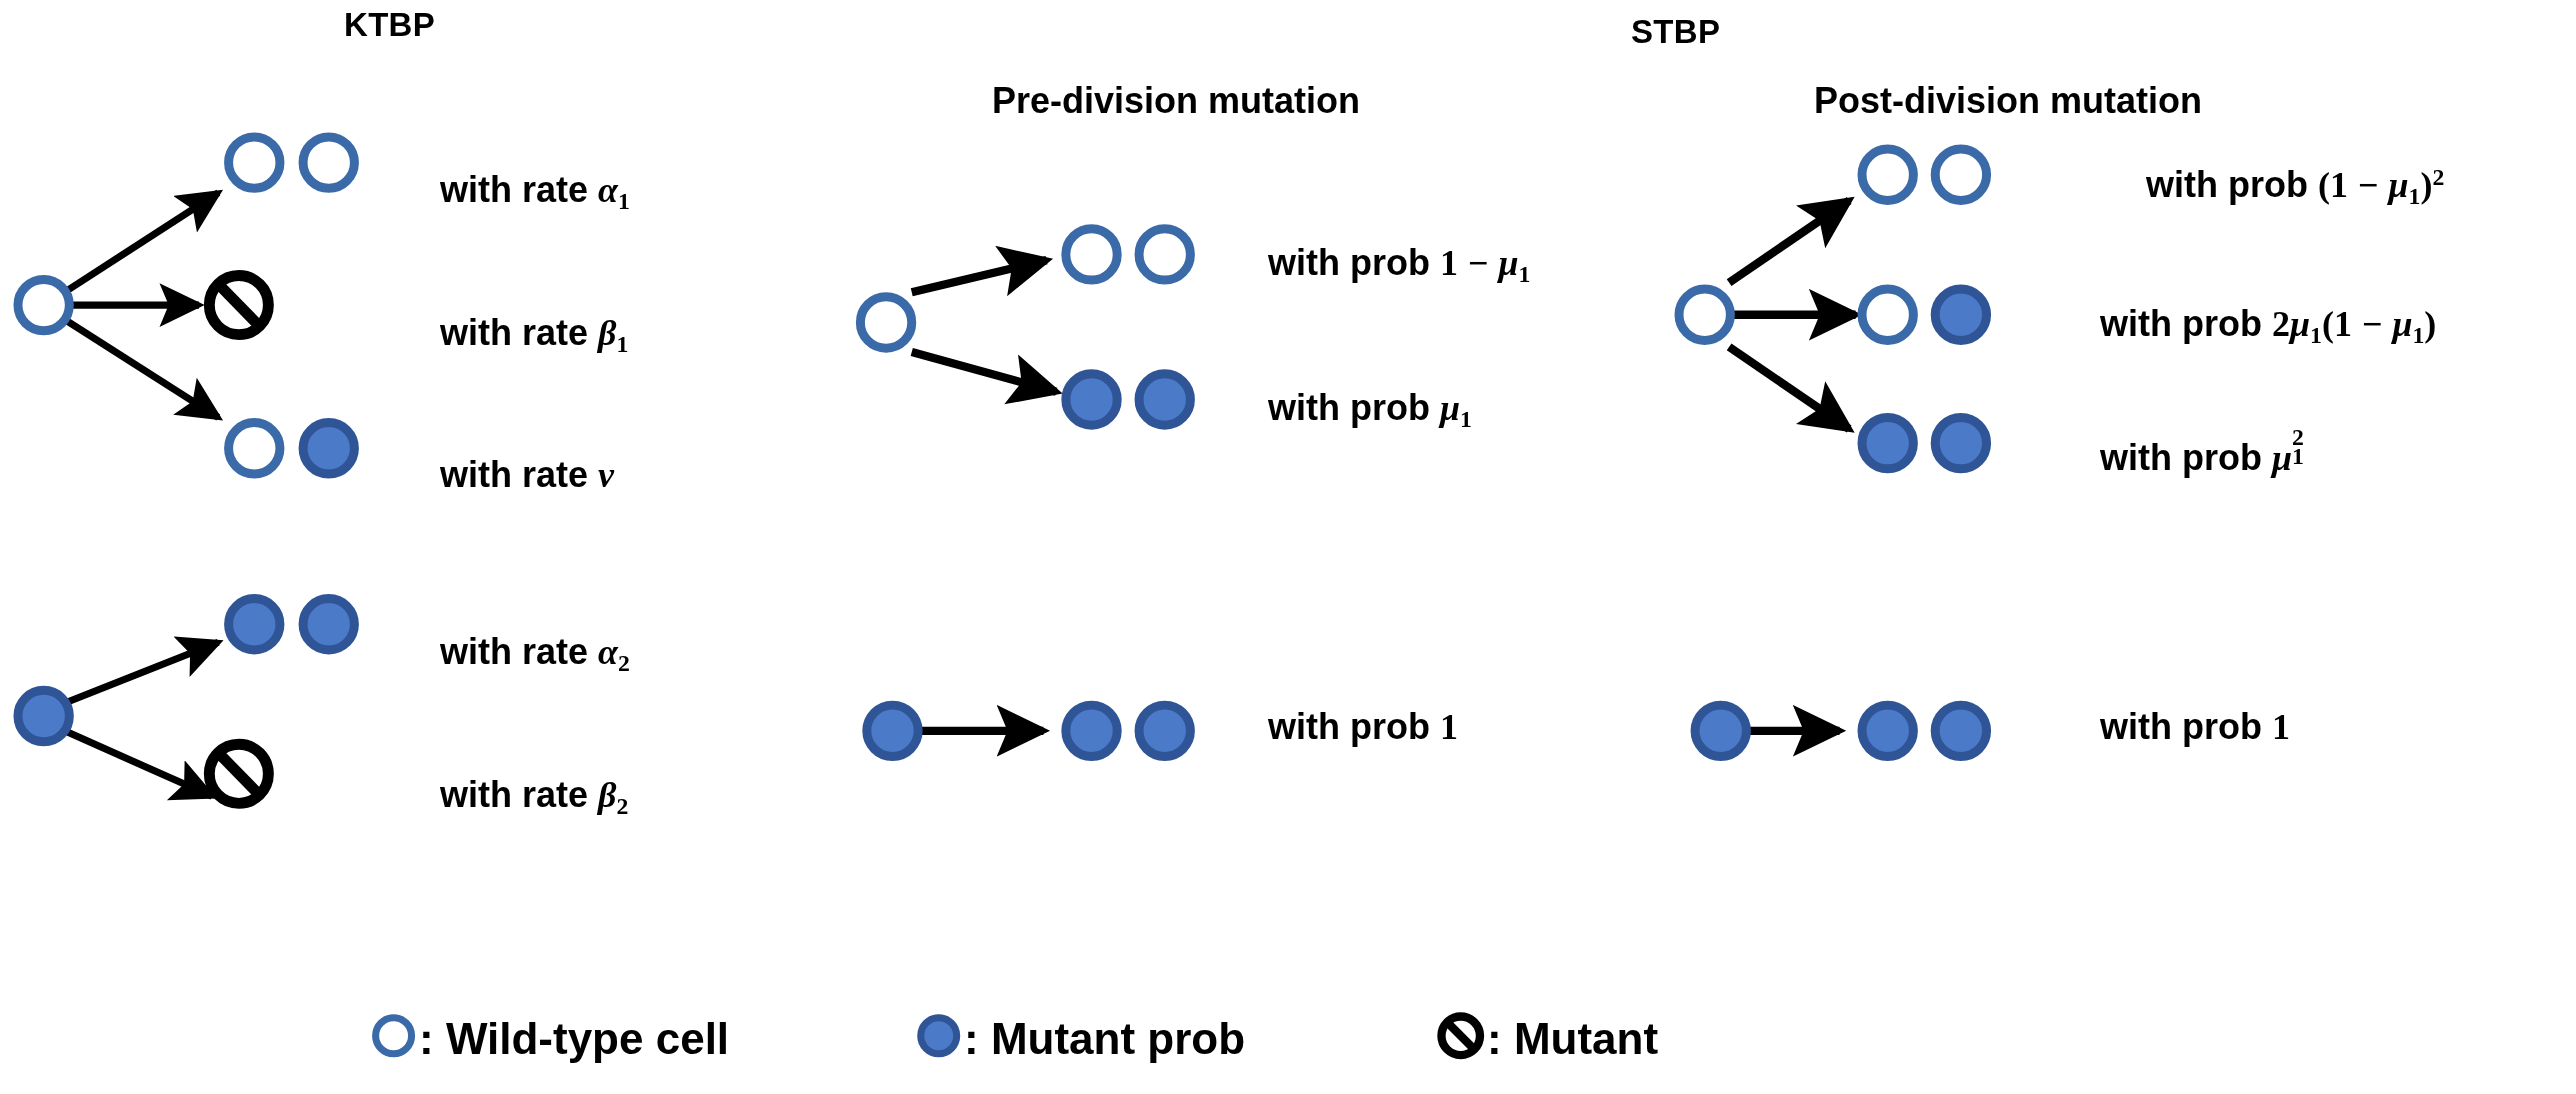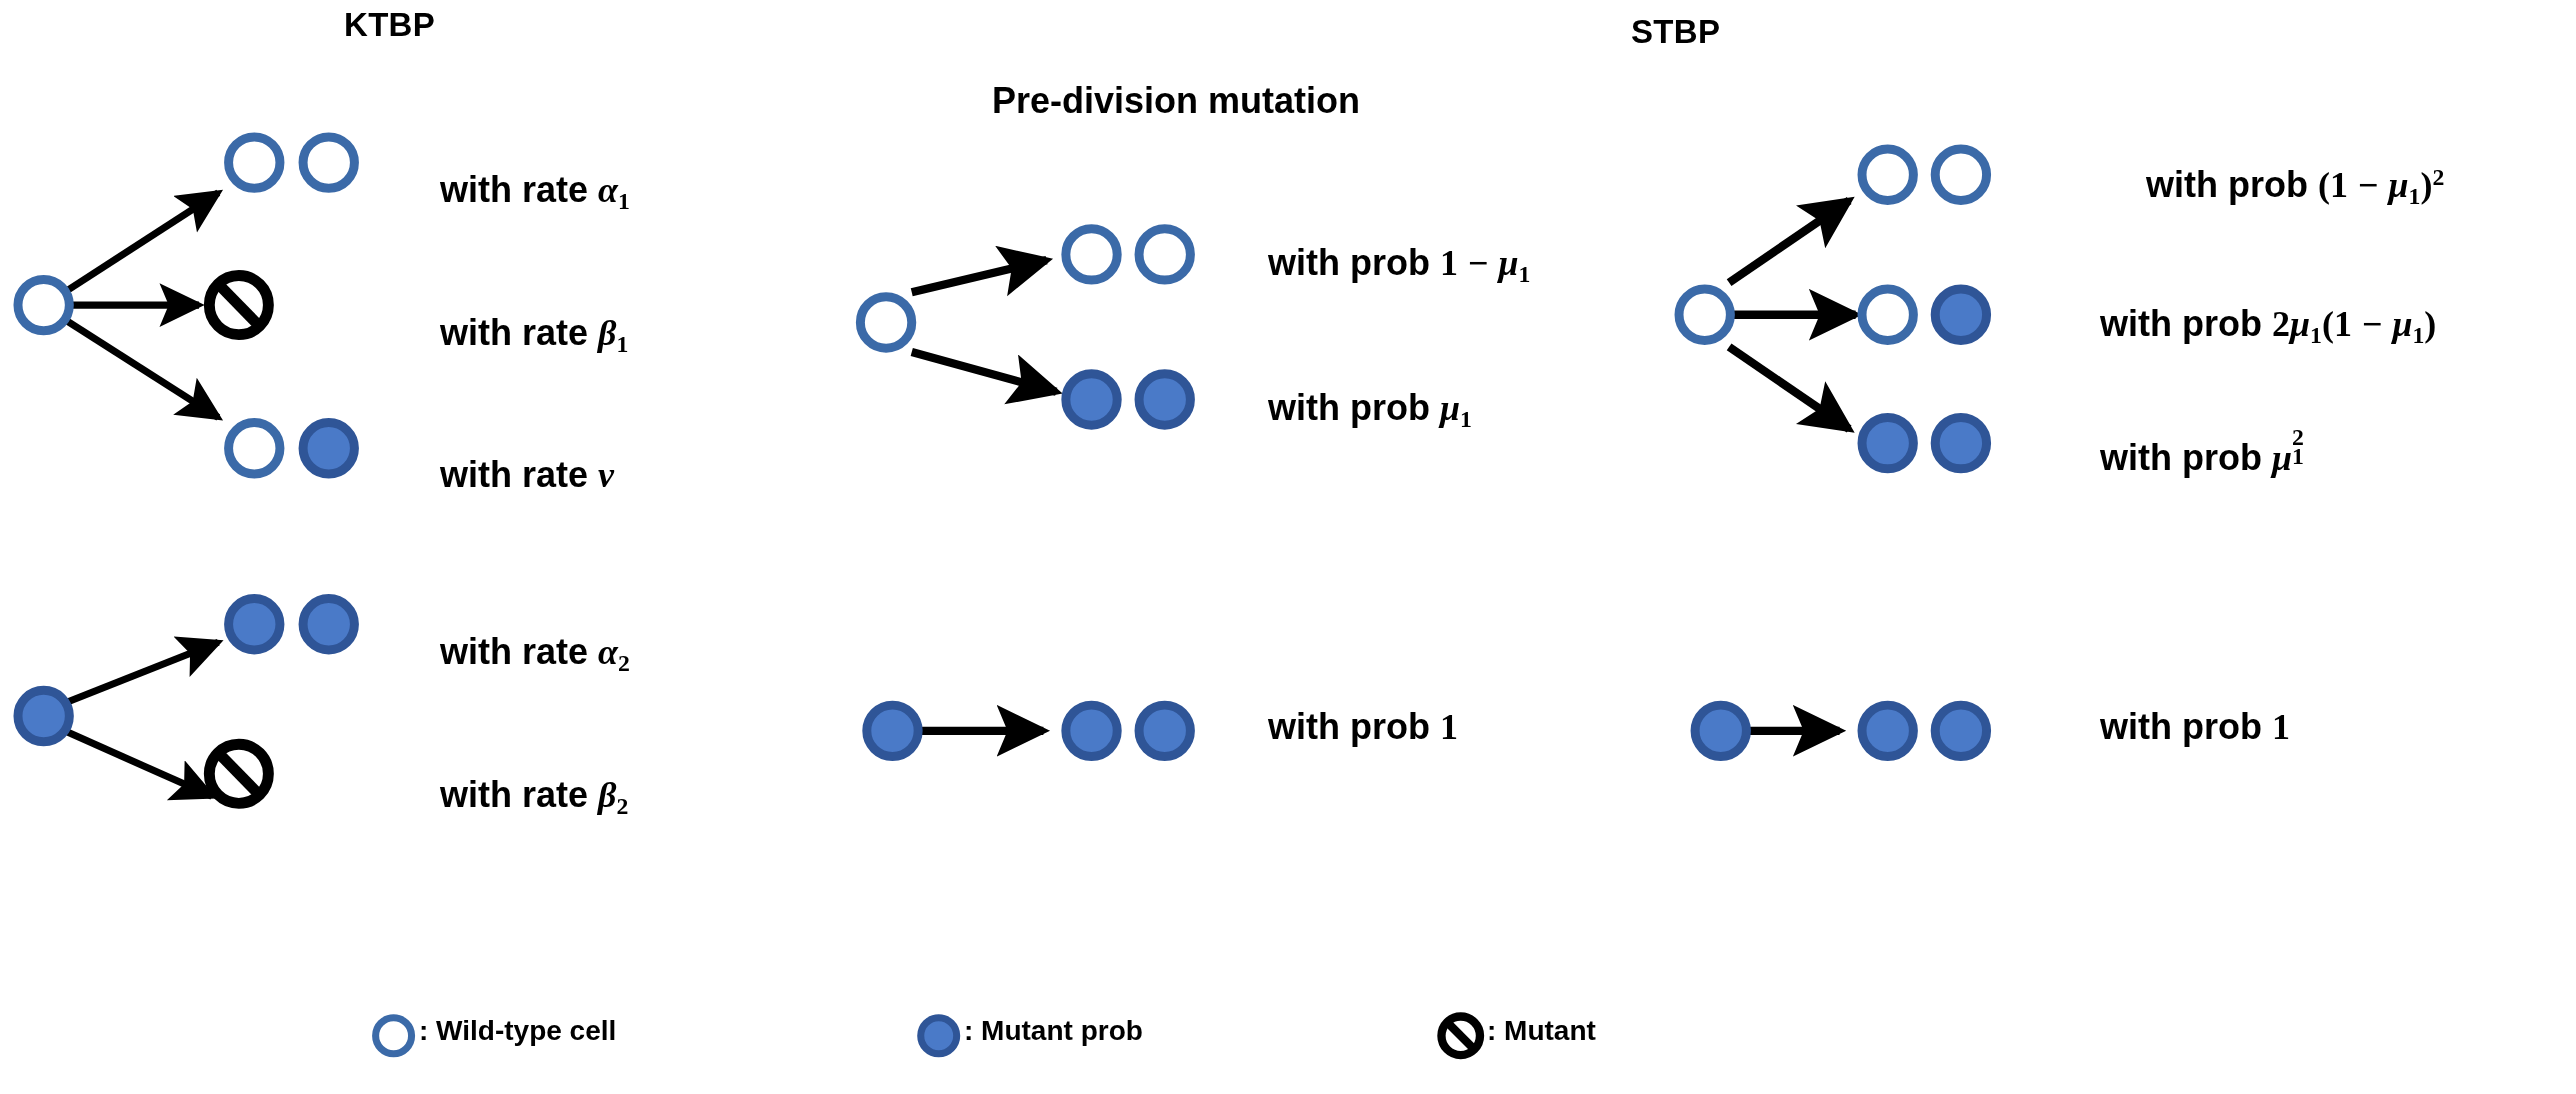--- a/index.html
+++ b/index.html
@@ -36,21 +36,21 @@
     font-size: 33px;
     letter-spacing: 0.3px;
   }
   .subheading {
     font-size: 36px;
   }
   .annot {
     font-size: 36px;
   }
   .legend-label {
-    font-size: 28px;
+    font-size: 44px;
   }
   .math {
     font-family: "Liberation Serif", serif;
     font-style: italic;
   }
   .mathup {
     font-family: "Liberation Serif", serif;
     font-style: normal;
   }
   .sub {
@@ -198,20 +198,21 @@
         <circle cx="2275" cy="1613" r="30" fill="#ffffff" stroke="#000000" stroke-width="13"></circle>
         <line x1="2247" y1="1585" x2="2303" y2="1641" stroke="#000000" stroke-width="13" clip-path="url(#slashclip-3)"></line>
       </g>
     </g>
   </svg>
 
   <div class="txt heading" style="left:344px; top:7.7px;">KTBP</div>
   <div class="txt heading" style="left:1631px; top:15px;">STBP</div>
 
   <div class="txt subheading" style="left:992px; top:83px;">Pre-division mutation</div>
+  <div class="txt subheading" style="left:1814px; top:83px;">Post-division mutation</div>
 
   <div class="txt annot" style="left:440px; top:172px;">
     <span>with rate</span><span>&nbsp;</span><span class="math">α</span><span class="sub">1</span>
   </div>
 
   <div class="txt annot" style="left:440px; top:315px;">
     <span>with rate</span><span>&nbsp;</span><span class="math">β</span><span class="sub">1</span>
   </div>
 
   <div class="txt annot" style="left:440px; top:457px;">

